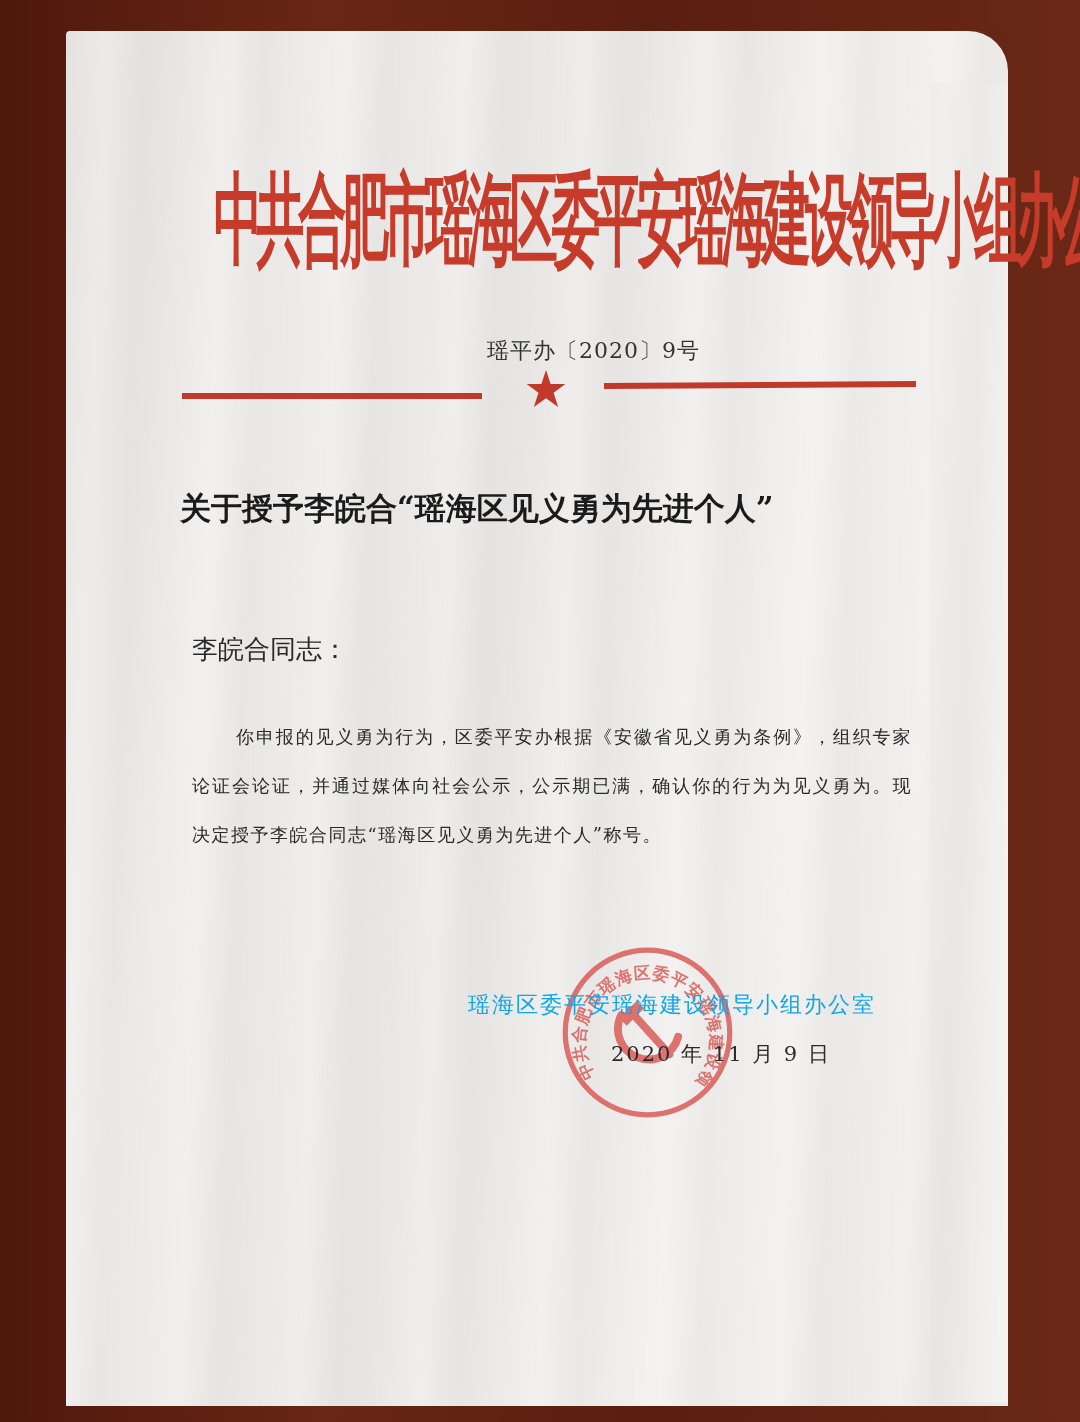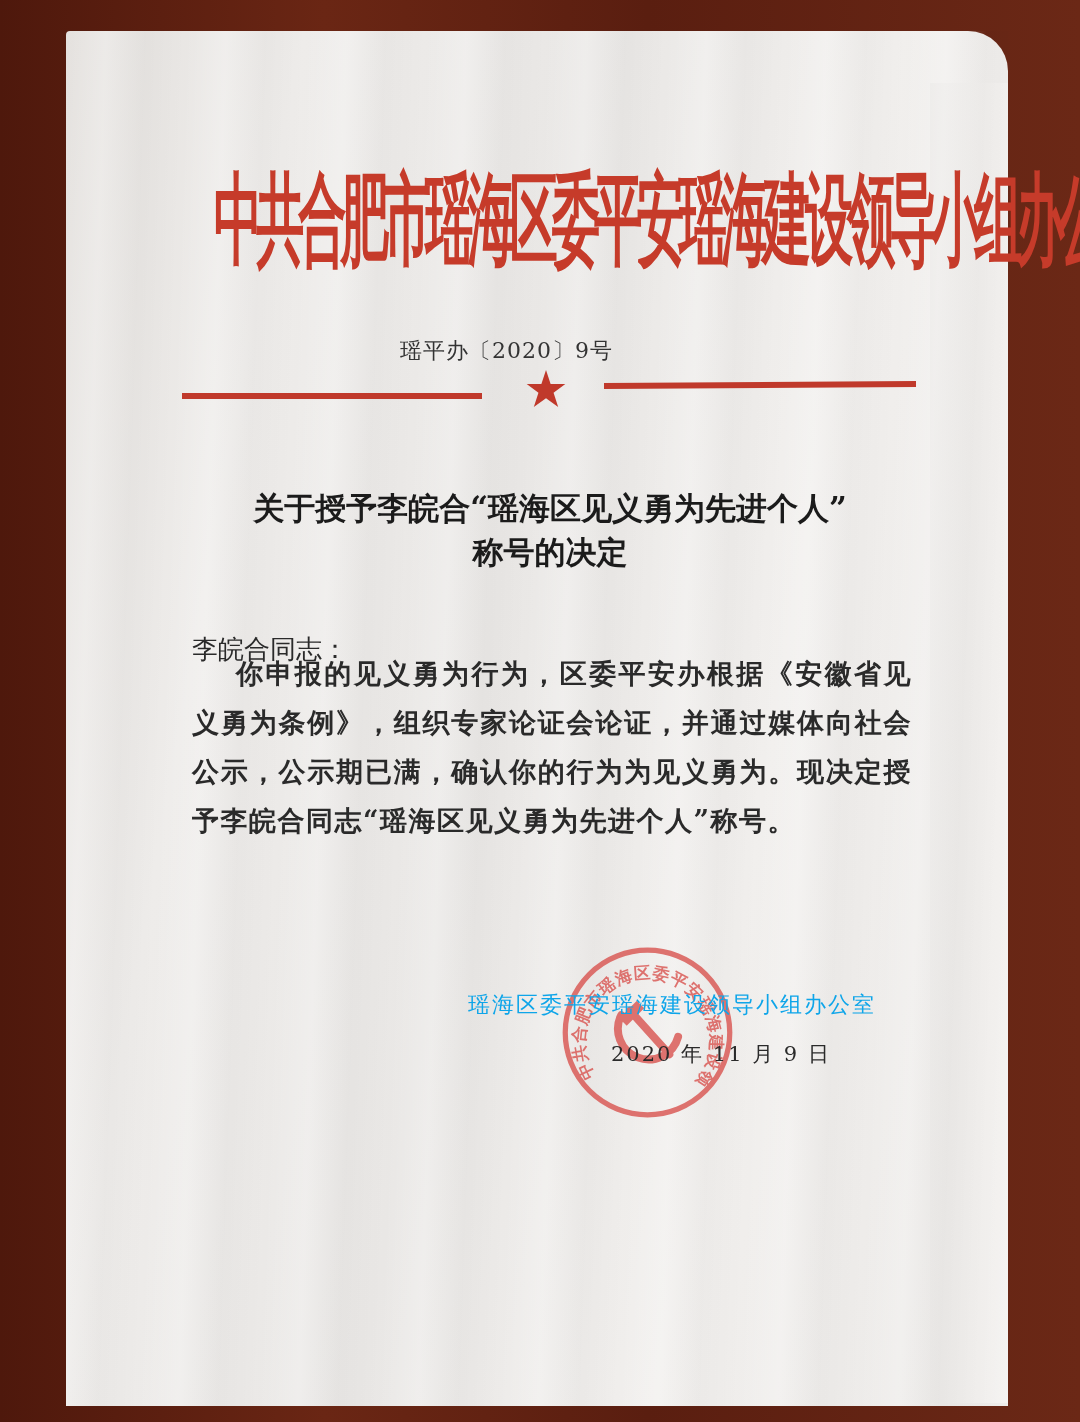--- a/index.html
+++ b/index.html
@@ -34,46 +34,45 @@
       font-size: 50px;
       line-height: 120px;
       text-align: center;
       letter-spacing: -6px;
       transform: scaleY(2.0) scaleX(0.96);
       transform-origin: center center;
       white-space: nowrap;
     }
     .docno {
       position: absolute; left: 400px; top: 336px; width: 300px;
-      text-align: left; font-size: 22px; color: #333;
+      text-align: right; font-size: 22px; color: #333;
       letter-spacing: 1px;
     }
     .rule {
       position: absolute; height: 6px; background: #c0392b;
     }
     .rule-left { left: 182px; top: 393px; width: 300px; }
     .rule-right { left: 604px; top: 382px; width: 312px; transform: rotate(-0.4deg); }
     .star {
       position: absolute; left: 525px; top: 368px; width: 42px; height: 42px;
     }
     .title {
       position: absolute; left: 180px; top: 486px; width: 740px;
-      text-align: center; font-size: 31px; font-weight: bold; color: #1b1b1b;
+      font-size: 31px; font-weight: bold; color: #1b1b1b;
       line-height: 44px;
     }
     .salutation {
       position: absolute; left: 192px; top: 632px;
       font-size: 26px; color: #2a2a2a;
     }
     .body-text {
-      position: absolute; left: 192px; top: 649px; width: 720px;
-      font-size: 27px; color: #2a2a2a; line-height: 49px;
+      position: absolute; left: 192px; top: 712px; width: 720px;
+      font-size: 18px; color: #2a2a2a; line-height: 49px;
       text-indent: 44px; text-align: justify;
       letter-spacing: 1.5px;
-      font-weight: bold;
     }
     .signer {
       position: absolute; left: 468px; top: 990px;
       font-size: 22px; color: #0ea5e9; letter-spacing: 2px;
       z-index: 3;
     }
     .date {
       position: absolute; left: 575px; top: 1040px;
       font-size: 21px; color: #2a2a2a; letter-spacing: 2px;
       z-index: 3;
@@ -96,21 +95,20 @@
 <div class="docno">瑶平办〔2020〕9号</div>
 
 <div class="rule rule-left"></div>
 <svg class="star" viewBox="0 0 100 100">
   <polygon points="50,5 61,38 96,38 68,59 79,93 50,72 21,93 32,59 4,38 39,38" fill="#c0392b"></polygon>
 </svg>
 <div class="rule rule-right"></div>
 
 <div class="title">
   <div>关于授予李皖合“瑶海区见义勇为先进个人”</div>
-  <div>称号的决定</div>
 </div>
 
 <div class="salutation">李皖合同志：</div>
 
 <div class="body-text">你申报的见义勇为行为，区委平安办根据《安徽省见义勇为条例》，组织专家论证会论证，并通过媒体向社会公示，公示期已满，确认你的行为为见义勇为。现决定授予李皖合同志“瑶海区见义勇为先进个人”称号。</div>
 
 <svg class="seal" viewBox="0 0 200 200">
   <circle cx="100" cy="100" r="94" fill="none" stroke="#d9534f" stroke-width="6"></circle>
   <defs>
     <path id="sealArc" d="M 40 150 A 72 72 0 1 1 160 150"></path>

